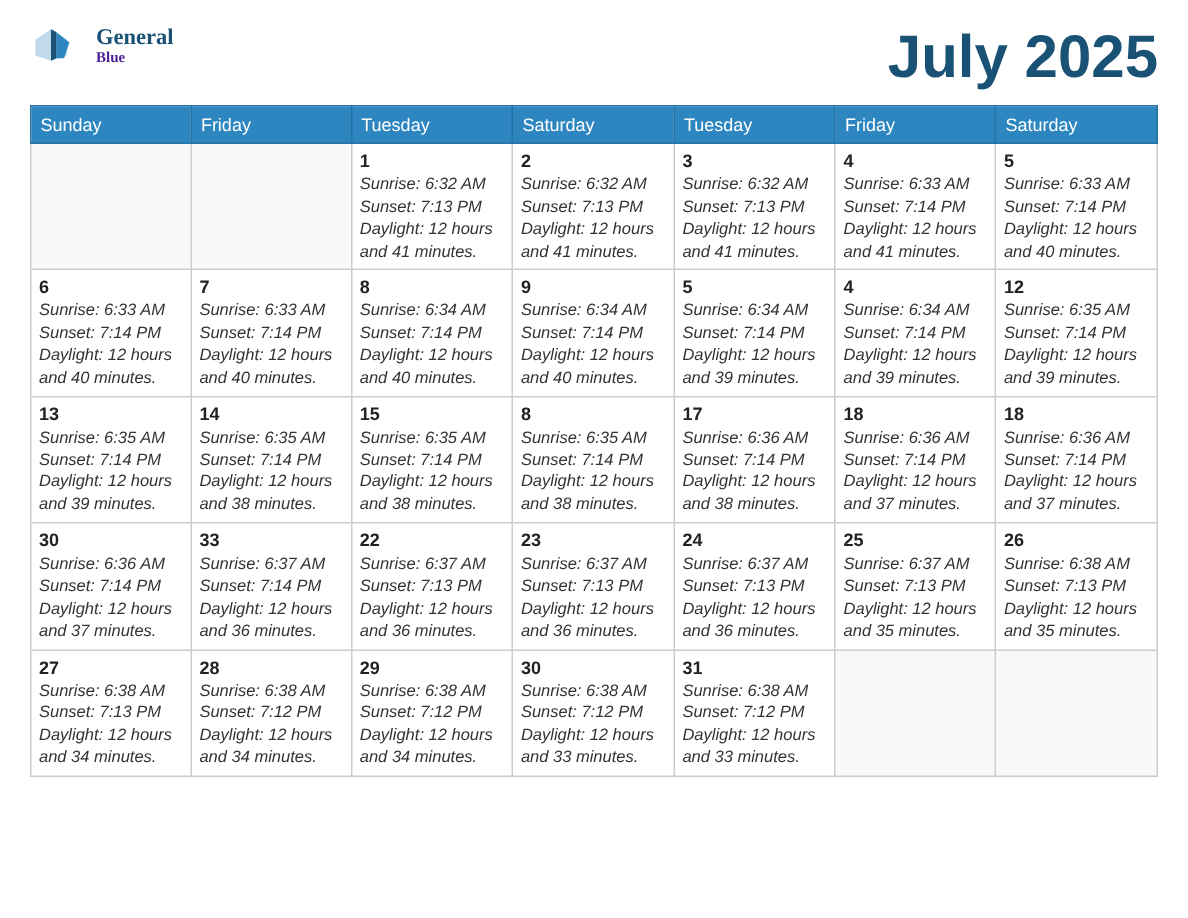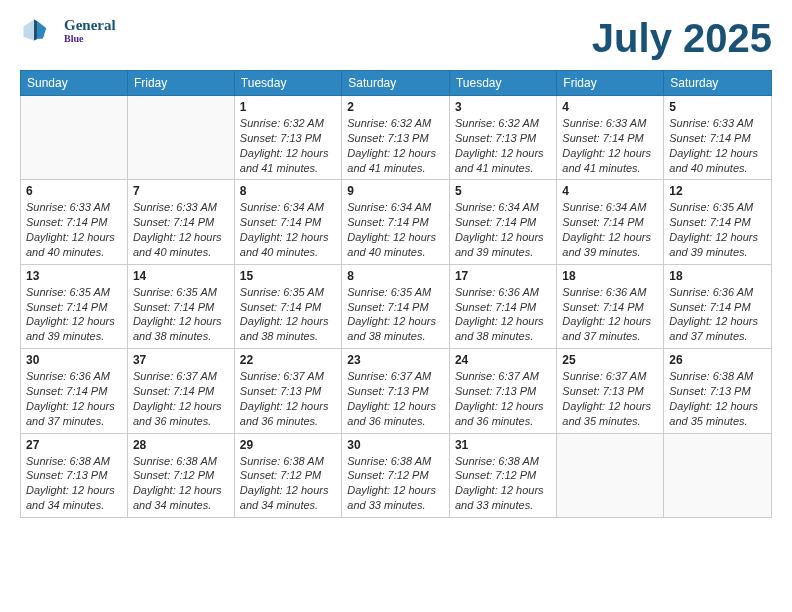--- a/index.html
+++ b/index.html
@@ -242,21 +242,21 @@
           </td>
         </tr>
         <tr>
           <td>
             <span class="day-number">30</span>
             <div class="day-info" style="white-space: pre-line;">Sunrise: 6:36 AM
 Sunset: 7:14 PM
 Daylight: 12 hours and 37 minutes.</div>
           </td>
           <td>
-            <span class="day-number">37</span>
+            <span class="day-number">33</span>
             <div class="day-info" style="white-space: pre-line;">Sunrise: 6:37 AM
 Sunset: 7:14 PM
 Daylight: 12 hours and 36 minutes.</div>
           </td>
           <td>
             <span class="day-number">22</span>
             <div class="day-info" style="white-space: pre-line;">Sunrise: 6:37 AM
 Sunset: 7:13 PM
 Daylight: 12 hours and 36 minutes.</div>
           </td>

